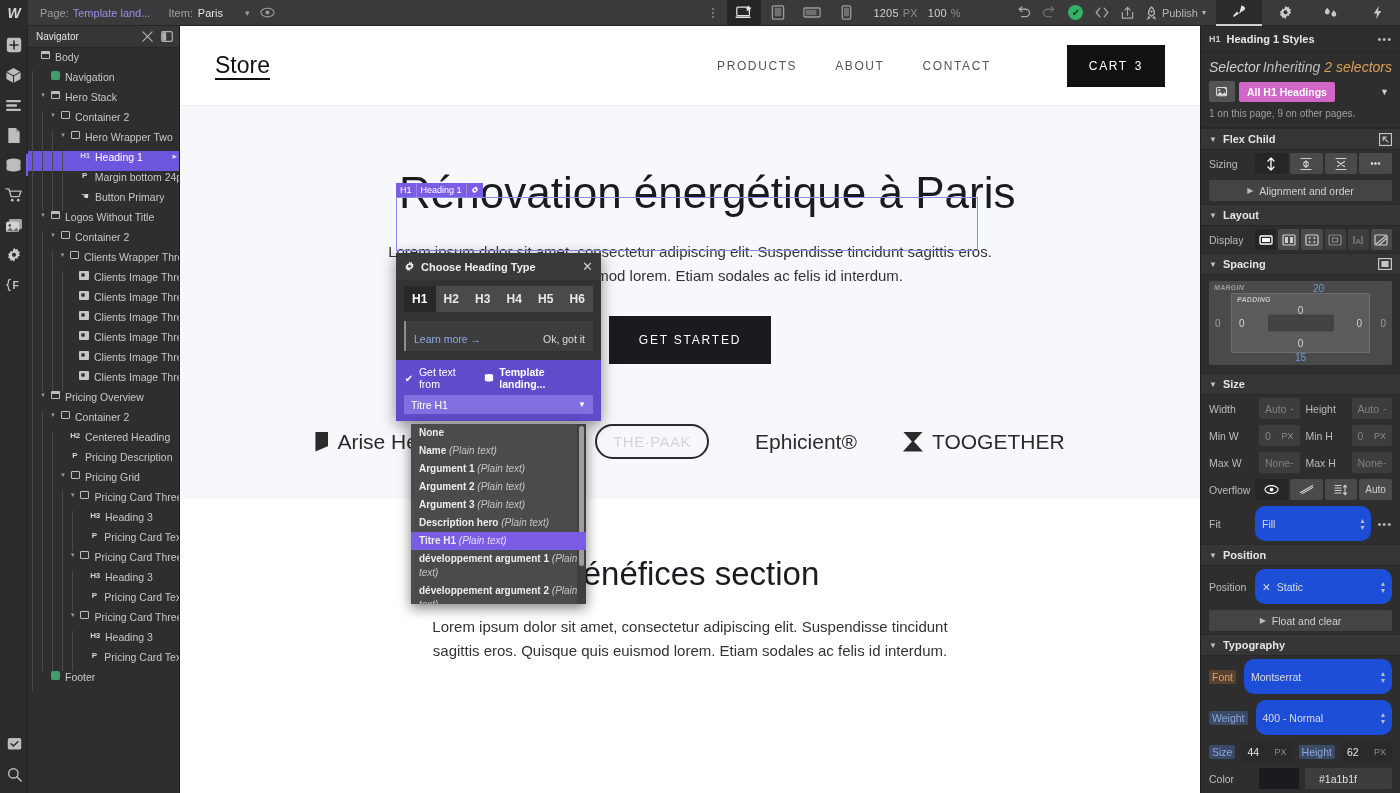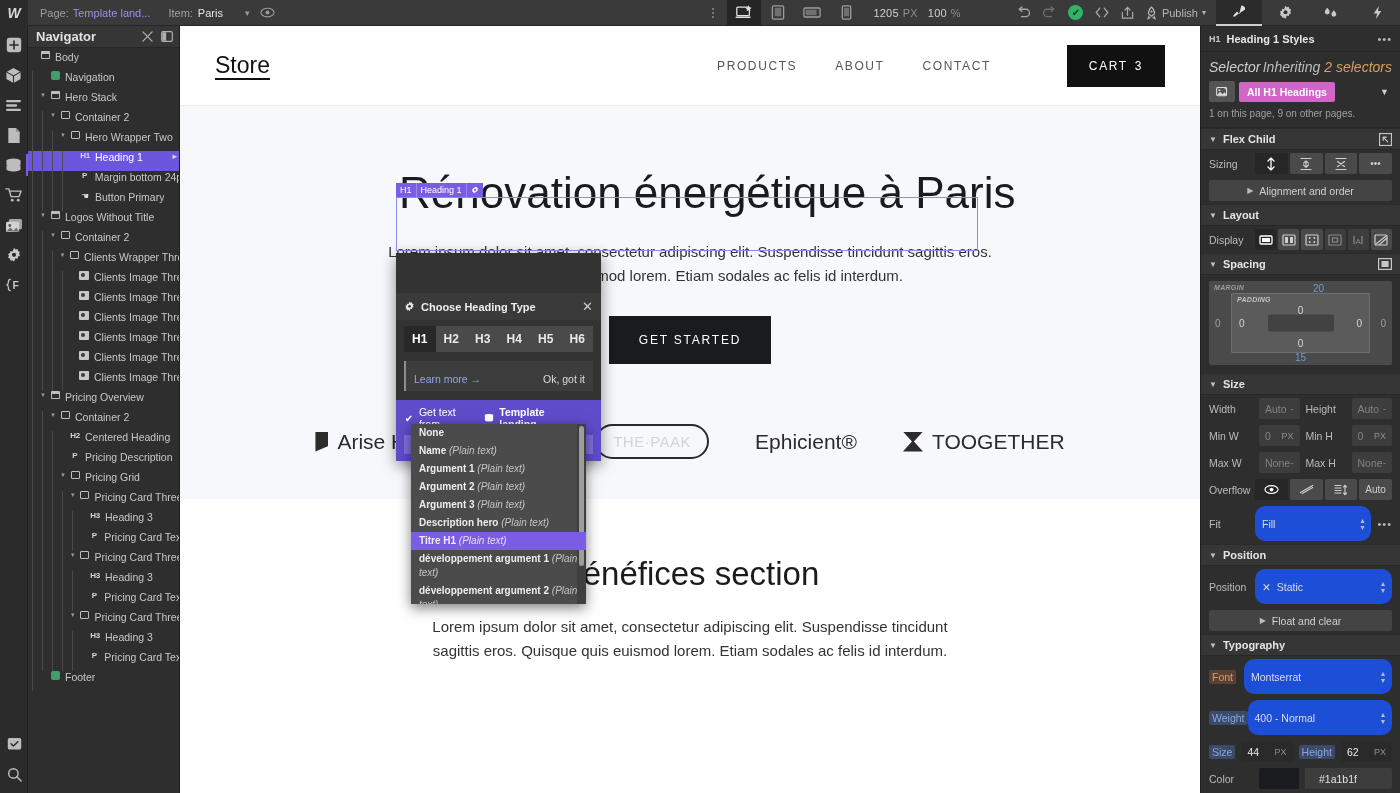--- a/index.html
+++ b/index.html
@@ -69,21 +69,21 @@
 
   
   .nav-panel {
     position: absolute; top: 26px; left: 28px; width: 152px; height: 767px;
     background: #2e2e2e; border-right: 1px solid #1f1f1f; overflow: hidden;
   }
   .nav-head {
     height: 22px; background: #363636; display: flex; align-items: center;
     padding: 0 6px 0 8px; border-bottom: 1px solid #272727;
   }
-  .nav-title { font-size: 13px; color: #e2e2e2; font-weight: bold; flex: 1; }
+  .nav-title { font-size: 10px; color: #e2e2e2; font-weight: normal; flex: 1; }
   .nav-hic { color: #b0b0b0; padding-left: 8px; display: flex; align-items: center;}
   .tree { padding-top: 3px; font-size: 10.5px; }
   .tnode {
     height: 20px; display: flex; align-items: flex-start; color: #c8c8c8;
     white-space: nowrap; overflow: hidden; position: relative;
   }
   .tnode.selected { background: #6e55dd; color: #fff; }
   .tnode.selected .tlabel { color: #fff; }
   .guides { display: flex; height: 20px; }
   .guide { width: 10px; height: 20px; position: relative; }
@@ -170,21 +170,21 @@
   .sec2-p { font-size: 15px; line-height: 24px; color: #333; width: 520px;
             margin: 22px auto 0 auto; }
 
   
   .modal {
     position: absolute; left: 396px; top: 253px; width: 205px;
     background: #333; z-index: 40; box-shadow: 0 4px 14px rgba(0,0,0,.45);
   }
   .modal-head {
     height: 27px; background: #3a3a3a; display: flex; align-items: center;
-    padding: 0 8px; gap: 6px; margin-top: 40px;
+    padding: 0 8px; gap: 6px;
   }
   .modal-title { font-size: 11px; font-weight: bold; color: #eee; flex: 1; }
   .modal-x { color: #cfcfcf; font-size: 13px; }
   .h-seg { display: flex; padding: 6px 8px 0 8px; gap: 0; }
   .h-seg button {
     flex: 1; height: 26px; background: #4a4a4a; border: none; color: #e8e8e8;
     font-size: 12px; font-weight: bold; font-family: "Liberation Sans", sans-serif;
   }
   .h-seg button.active { background: #282828; color: #fff; }
   .note {
@@ -261,21 +261,21 @@
     height: 22px; background: #363636; display: flex; align-items: center;
     padding: 0 8px; border-top: 1px solid #2a2a2a; border-bottom: 1px solid #272727;
   }
   .sect-hdr .car { color: #c0c0c0; font-size: 8px; padding-right: 6px; }
   .sect-hdr .nm { font-size: 11px; font-weight: bold; color: #e4e4e4; flex: 1; }
   .sect-hdr .act { color: #c6c6c6; }
   .row {
     display: flex; align-items: center; min-height: 26px; padding: 3px 8px;
   }
   .rlbl { width: 46px; font-size: 10.5px; color: #bbb; flex-shrink: 0; }
-  .rlbl.blue { color: #89a7e0; background:#3b4a66; border-radius:2px; padding:1px 3px; width:auto; }
+  .rlbl.blue { color: #89a7e0; background:#3b4a66; border-radius:2px; padding:1px 3px; width:auto; margin-right:8px;}
   .rlbl.orange { color: #e09a68; background:#5a4230; border-radius:2px; padding:1px 3px; width:auto; margin-right:8px;}
   .btn-grp { display: flex; gap: 2px; flex: 1; }
   .gbtn {
     flex: 1; height: 21px; background: #4a4a4a; display: flex; align-items: center;
     justify-content: center; color: #cfcfcf; border-radius: 2px; font-size: 10px;
   }
   .gbtn.on { background: #262626; color: #fff; }
   .gbtn.off { background: #3d3d3d; color: #8a8a8a; }
   .wide-btn {
     flex: 1; height: 21px; background: #444; border-radius: 2px; display: flex;

